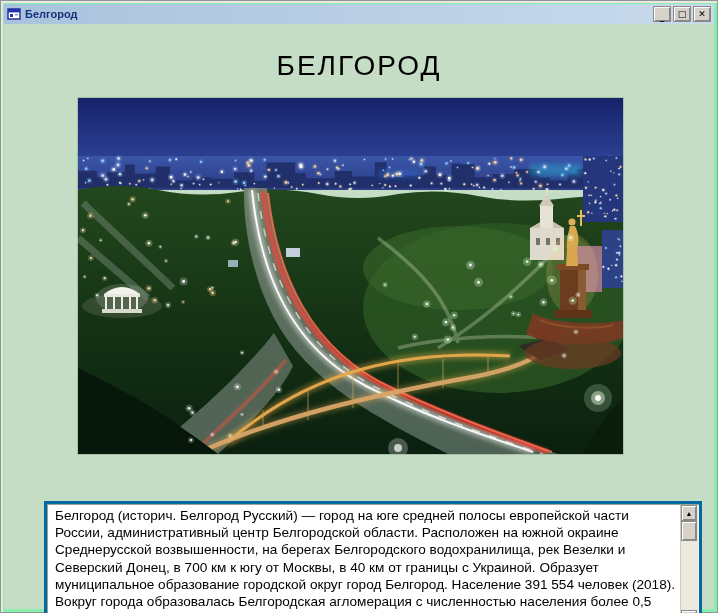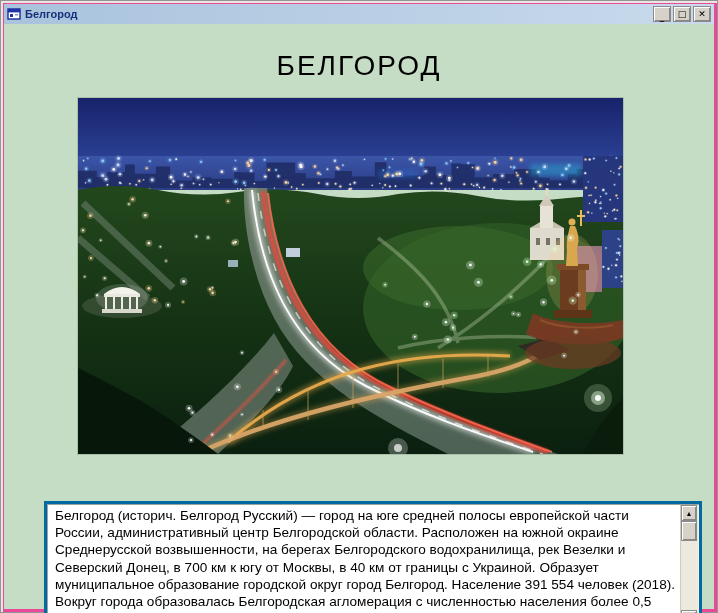--- a/index.html
+++ b/index.html
@@ -1,18 +1,18 @@
 <!DOCTYPE html>
 <html><head>
 <meta charset="utf-8">
 <style>
   html,body{margin:0;padding:0;background:#808080;}
   body{width:718px;height:613px;overflow:hidden;font-family:"Liberation Sans",sans-serif;}
   .window{position:relative;box-sizing:border-box;width:718px;height:613px;
-    background:#ec4899;box-shadow:inset 0 0 0 1px #949494, inset 1px 1px 0 2px #e9e7e2;}
+    background:#86efac;box-shadow:inset 0 0 0 1px #949494, inset 1px 1px 0 2px #e9e7e2;}
   
   .titlebar{position:absolute;left:4px;top:4px;right:4px;height:20px;
     background:linear-gradient(90deg,#a9c3dd,#c9daec);
     display:flex;align-items:center;padding:0 3px;box-sizing:border-box;}
   .app-icon{width:14px;height:14px;margin-right:4px;flex:0 0 auto;}
   .title-text{font-size:11px;font-weight:bold;color:#16307a;flex:1 1 auto;
     white-space:nowrap;overflow:hidden;}
   .winbtns{display:flex;gap:2px;flex:0 0 auto;}
   .winbtn{width:16px;height:14px;background:#d6d2ca;border:1px solid #8a8a8a;
     box-shadow:inset 1px 1px 0 #ffffff, inset -1px -1px 0 #888782;

